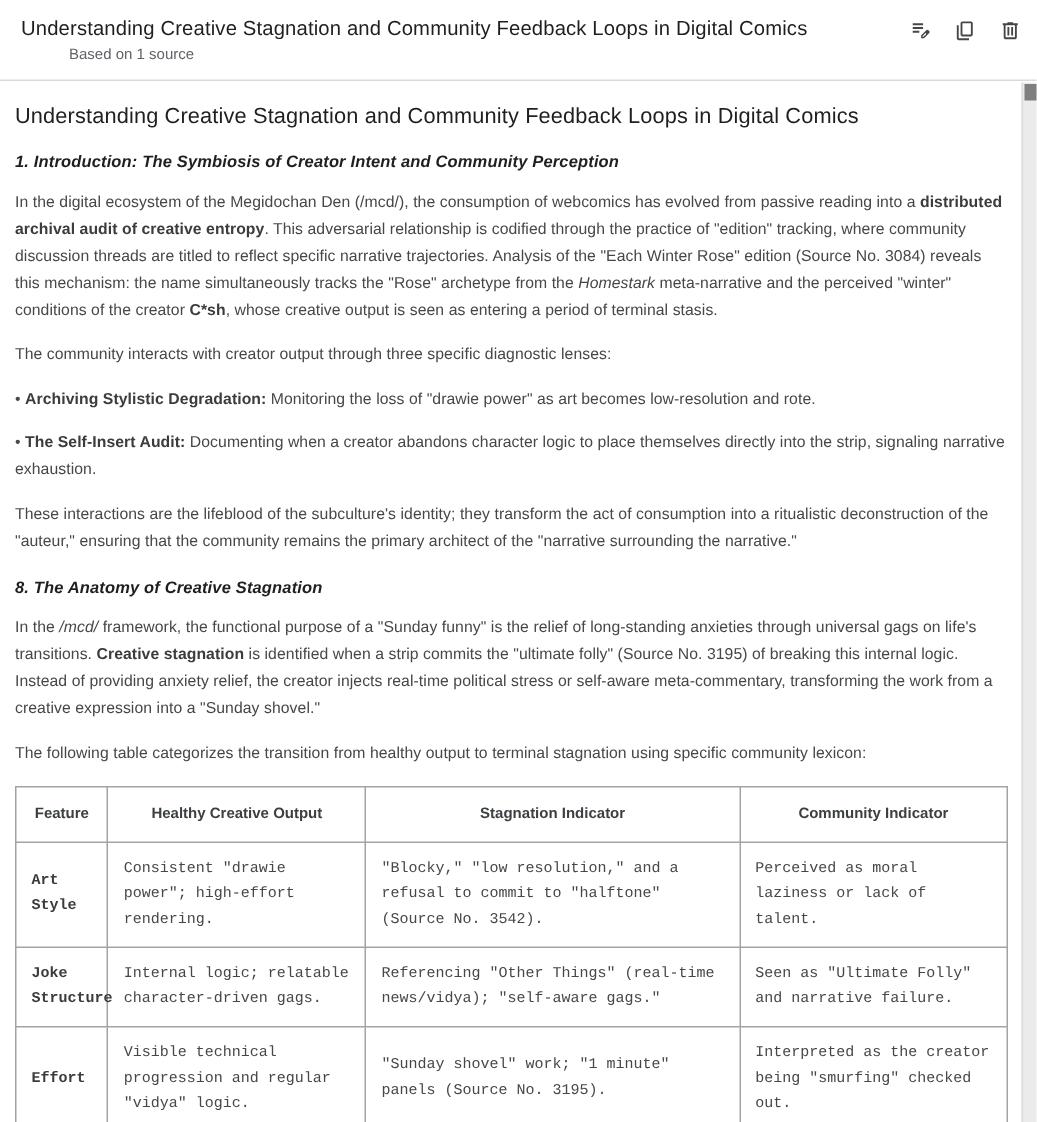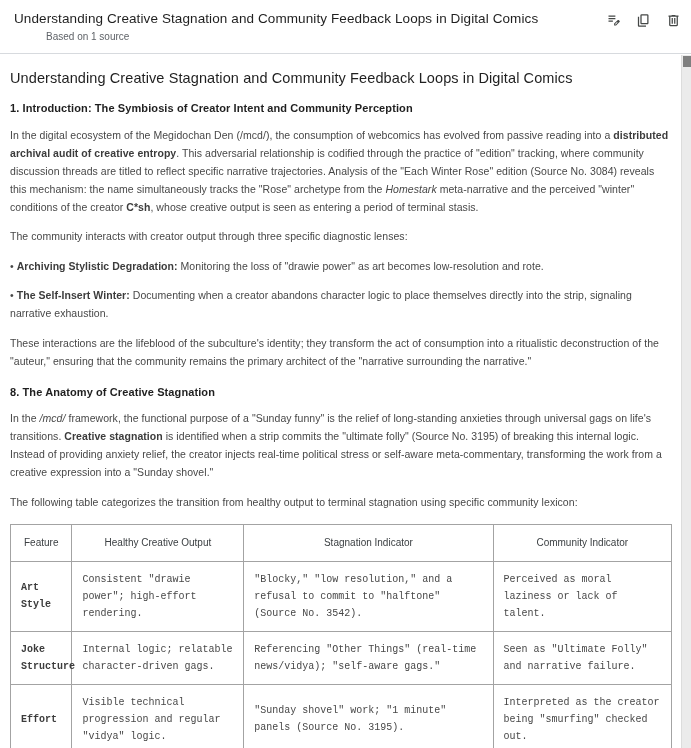--- a/index.html
+++ b/index.html
@@ -34,32 +34,32 @@
     background:#ebebeb; border-left:1px solid #dcdcdc;
   }
   .scrollbar-thumb {
     position:absolute; top:1px; left:1px; width:8px; height:11px; background:#7f7f7f;
   }
   
   .doc-title {
     font-size:14.5px; font-weight:400; color:#1f1f1f; margin:5px 0 0 0; letter-spacing:.1px;
   }
   .section-heading {
-    font-size:11px; font-weight:700; color:#1f1f1f; margin:16px 0 0 0; letter-spacing:.1px;
+    font-size:11px; font-weight:700; color:#1f1f1f; margin:16px 0 0 0; letter-spacing:.1px;font-style:italic;
   }
   p.doc-p {
     font-size:10.5px; color:#474747; line-height:18px; margin:11.5px 0; letter-spacing:.05px;
   }
   p.doc-p b, td b { font-weight:700; color:#3c3c3c; }
   table.doc-table {
     width:100%; border-collapse:collapse; margin:13px 0 11px 0; table-layout:fixed;
   }
   .doc-table th, .doc-table td { border:1px solid #a3a3a3; }
   .doc-table th {
-    font-weight:400; font-size:10px; color:#3c4043; text-align:center;
+    font-weight:700; font-size:10px; color:#3c4043; text-align:center;
     padding:11px 6px; line-height:14px;
   }
   .doc-table td {
     font-size:10px; color:#474747; padding:9px 10px; vertical-align:middle; line-height:17px;font-family:Liberation Mono, monospace;
   }
 </style>
 </head>
 <body>
 
 <div class="header">
@@ -83,21 +83,21 @@
     </span>
   </div>
 </div>
 
 <div class="content">
     <div class="doc-title">Understanding Creative Stagnation and Community Feedback Loops in Digital Comics</div>
     <div class="section-heading">1. Introduction: The Symbiosis of Creator Intent and Community Perception</div>
     <p class="doc-p"><span>In the digital ecosystem of the Megidochan Den (/mcd/), the consumption of webcomics has evolved from passive reading into a </span><b>distributed archival audit of creative entropy</b><span>. This adversarial relationship is codified through the practice of "edition" tracking, where community discussion threads are titled to reflect specific narrative trajectories. Analysis of the "Each Winter Rose" edition (Source No. 3084) reveals this mechanism: the name simultaneously tracks the "Rose" archetype from the </span><i>Homestark</i><span> meta-narrative and the perceived "winter" conditions of the creator </span><b>C*sh</b><span>, whose creative output is seen as entering a period of terminal stasis.</span></p>
     <p class="doc-p"><span>The community interacts with creator output through three specific diagnostic lenses:</span></p>
     <p class="doc-p"><span>• </span><b>Archiving Stylistic Degradation:</b><span> Monitoring the loss of "drawie power" as art becomes low-resolution and rote.</span></p>
-    <p class="doc-p"><span>• </span><b>The Self-Insert Winter:</b><span> Documenting when a creator abandons character logic to place themselves directly into the strip, signaling narrative exhaustion.</span></p>
+    <p class="doc-p"><span>• </span><b>The Self-Insert Audit:</b><span> Documenting when a creator abandons character logic to place themselves directly into the strip, signaling narrative exhaustion.</span></p>
     <p class="doc-p"><span>These interactions are the lifeblood of the subculture's identity; they transform the act of consumption into a ritualistic deconstruction of the "auteur," ensuring that the community remains the primary architect of the "narrative surrounding the narrative."</span></p>
     <div class="section-heading">8. The Anatomy of Creative Stagnation</div>
     <p class="doc-p"><span>In the </span><i>/mcd/</i><span> framework, the functional purpose of a "Sunday funny" is the relief of long-standing anxieties through universal gags on life's transitions. </span><b>Creative stagnation</b><span> is identified when a strip commits the "ultimate folly" (Source No. 3195) of breaking this internal logic. Instead of providing anxiety relief, the creator injects real-time political stress or self-aware meta-commentary, transforming the work from a creative expression into a "Sunday shovel."</span></p>
     <p class="doc-p"><span>The following table categorizes the transition from healthy output to terminal stagnation using specific community lexicon:</span></p>
     <table class="doc-table">
       <colgroup>
         <col style="width: 9.3%;">
         <col style="width: 26%;">
         <col style="width: 37.7%;">
         <col style="width: 27%;">

